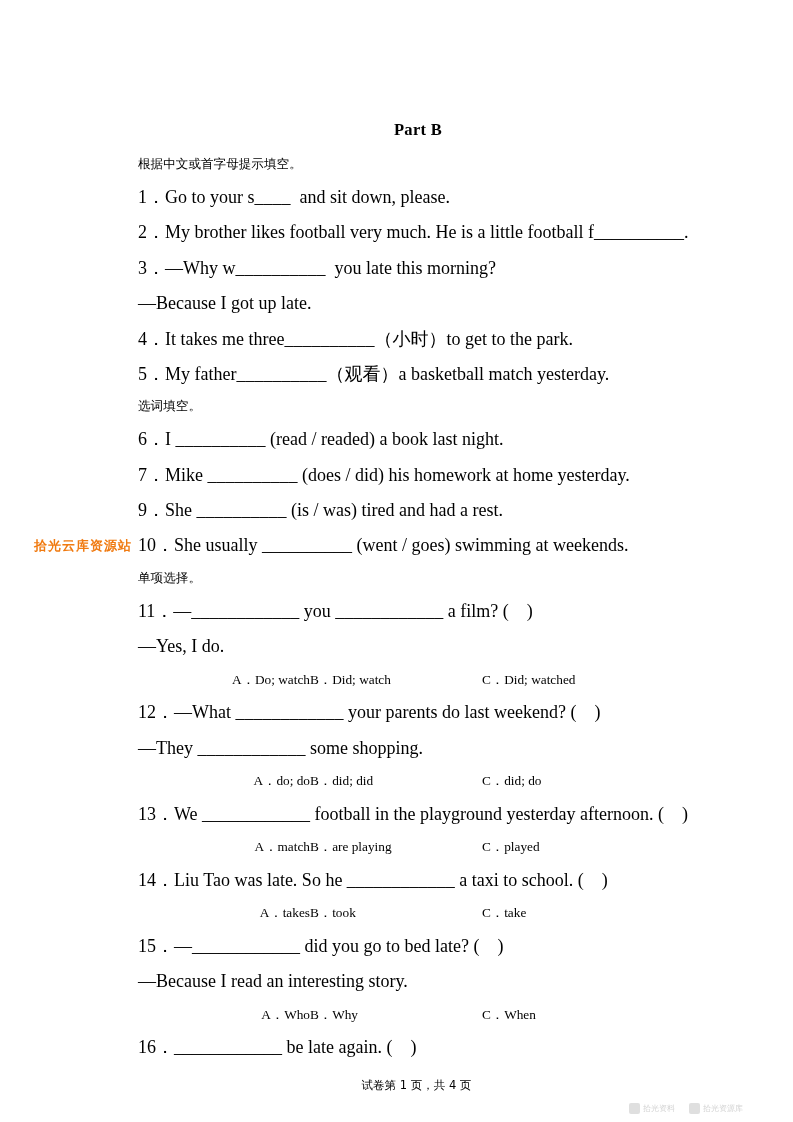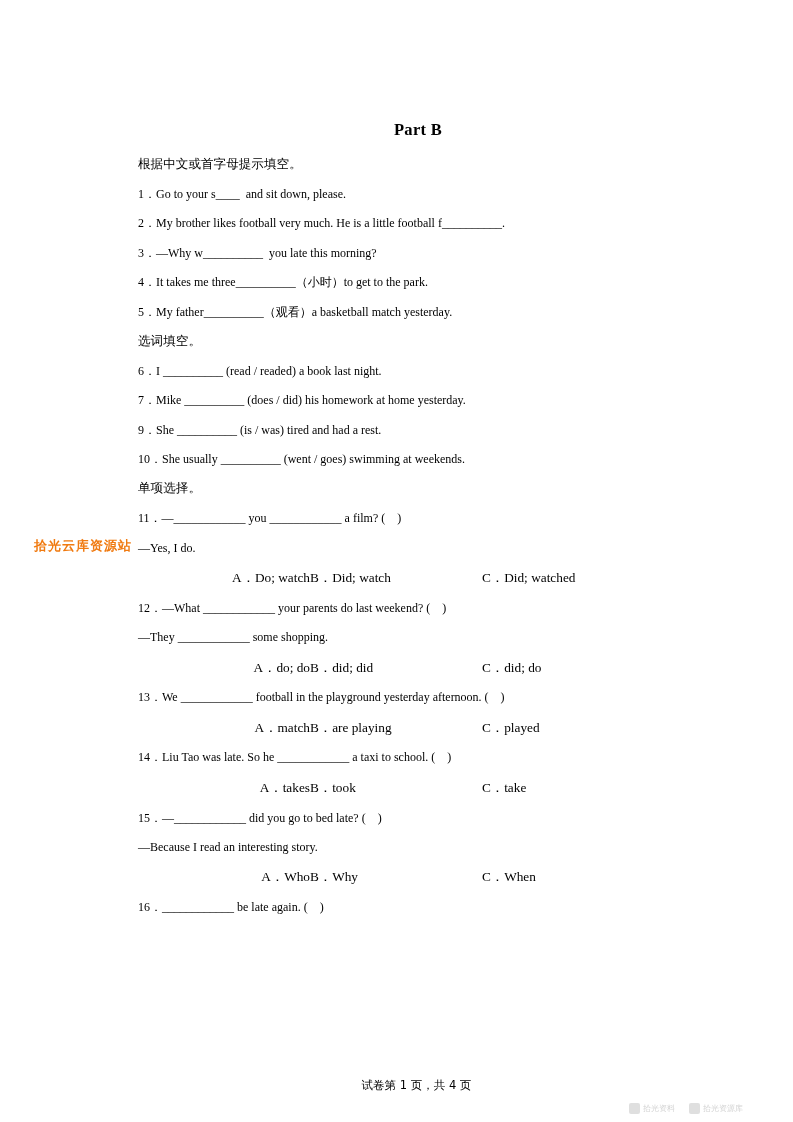--- a/index.html
+++ b/index.html
@@ -30,21 +30,21 @@
   }
   .doc-title {
     text-align: center;
     font-weight: bold;
     font-size: 16.5px;
     font-family: "Liberation Serif", "DejaVu Serif", serif;
     margin: 0 0 18px 0;
     letter-spacing: 0.3px;
   }
   .line {
-    font-size: 12px;
+    font-size: 18px;
     line-height: 1.0;
     margin: 0 0 17.4px 0;
     white-space: pre-wrap;
   }
   .line.cn {
     font-family: "DejaVu Sans", "Liberation Sans", sans-serif;
     font-size: 12.6px;
   }
   .opts {
     font-size: 13.3px;
@@ -110,20 +110,21 @@
 <div class="page">
 
   <div class="content">
 
     <div class="doc-title">Part B</div>
 
     <div class="line cn">根据中文或首字母提示填空。</div>
     <div class="line">1．Go to your s____  and sit down, please.</div>
     <div class="line">2．My brother likes football very much. He is a little football f__________.</div>
     <div class="line">3．—Why w__________  you late this morning?</div>
+    <div class="line">—Because I got up late.</div>
     <div class="line">4．It takes me three__________（小时）to get to the park.</div>
     <div class="line">5．My father__________（观看）a basketball match yesterday.</div>
 
     <div class="line cn">选词填空。</div>
     <div class="line">6．I __________ (read / readed) a book last night.</div>
     <div class="line">7．Mike __________ (does / did) his homework at home yesterday.</div>
     <div class="line">9．She __________ (is / was) tired and had a rest.</div>
     <div class="line">10．She usually __________ (went / goes) swimming at weekends.</div>
 
     <div class="line cn">单项选择。</div>

